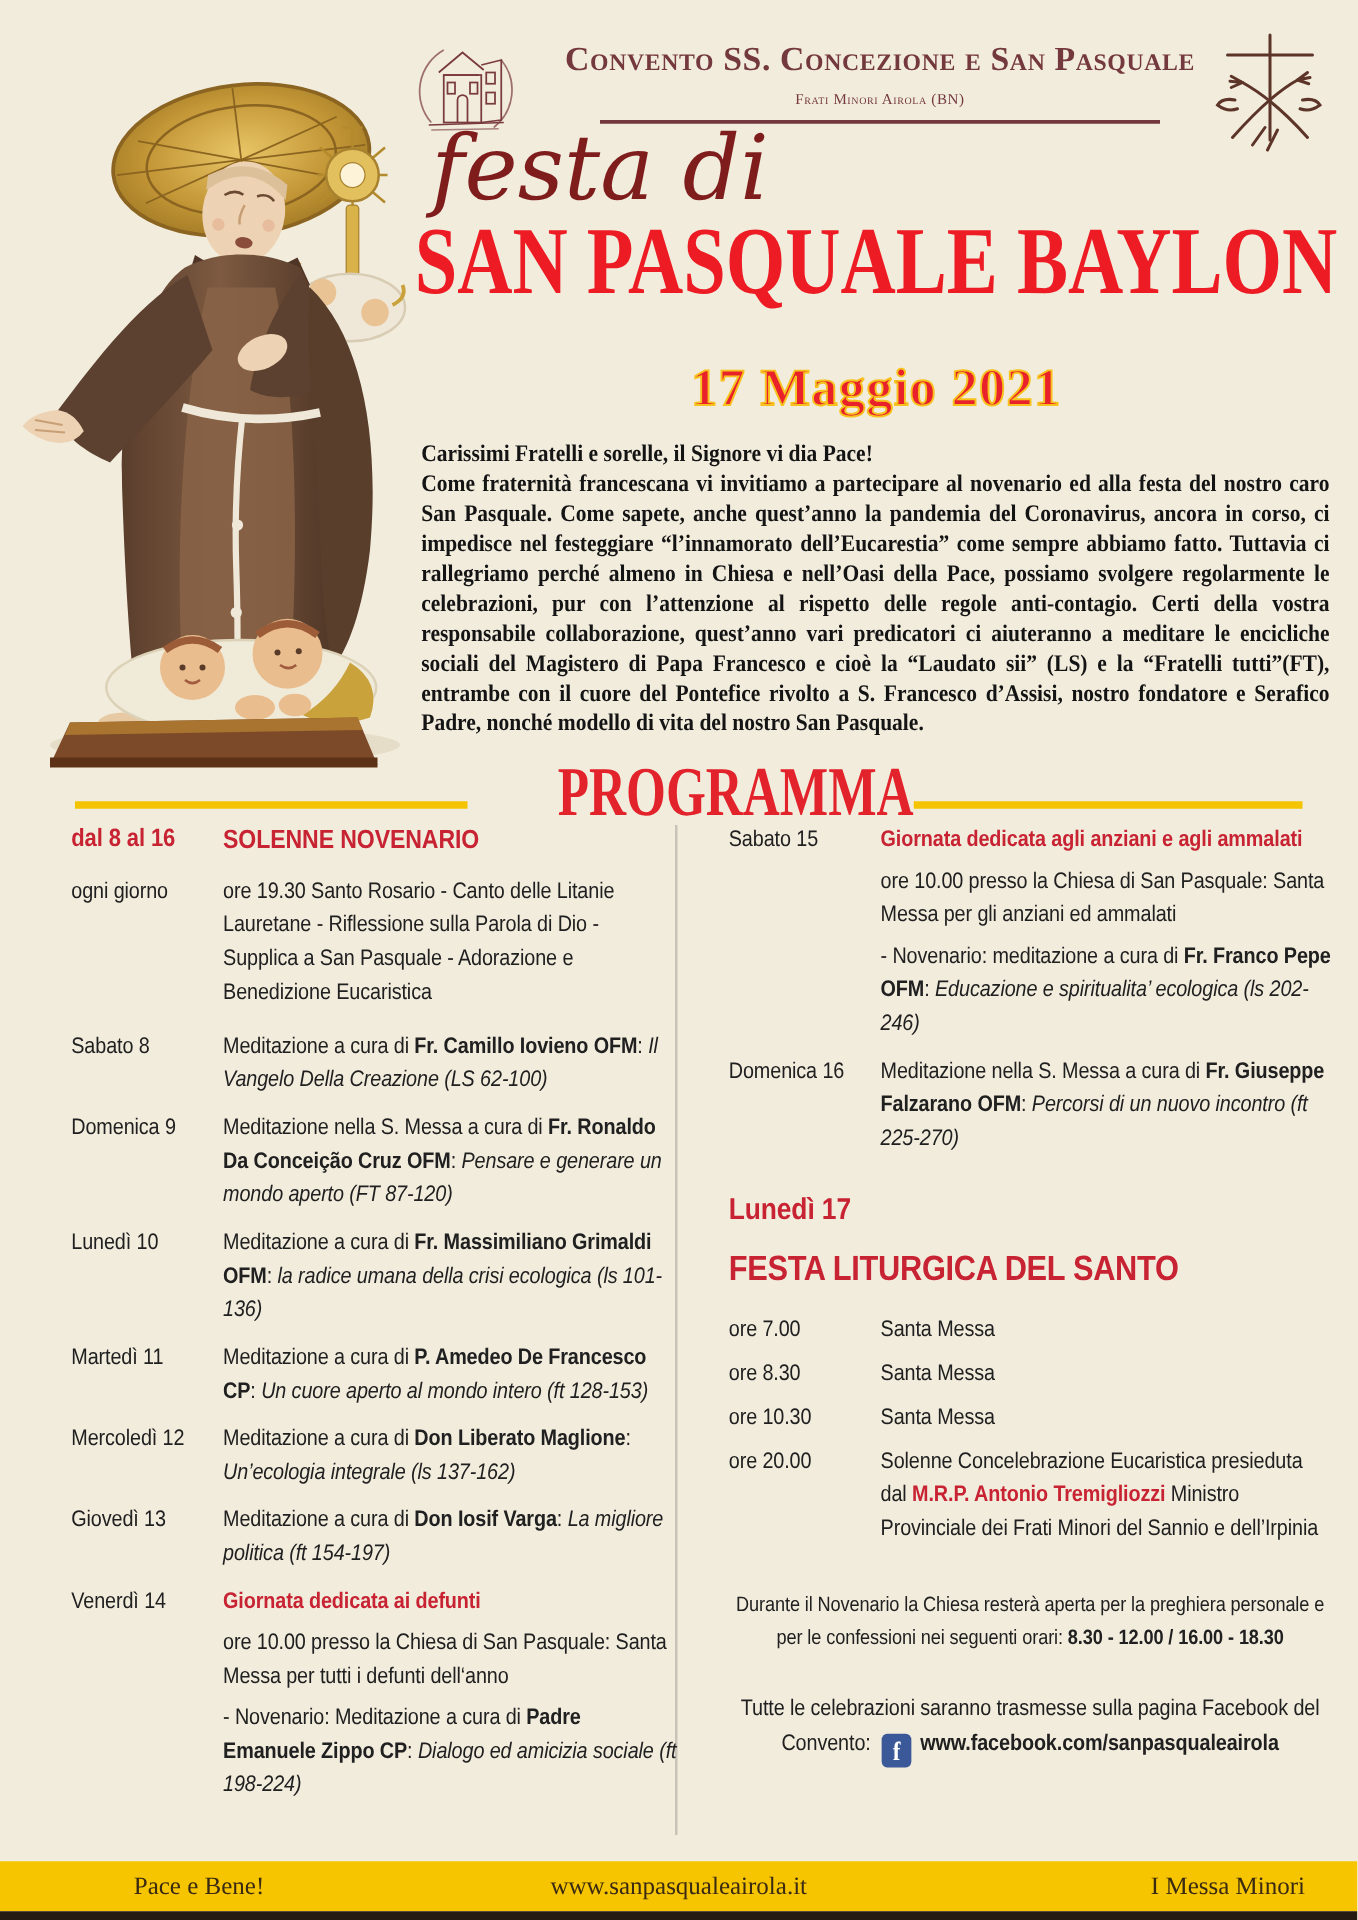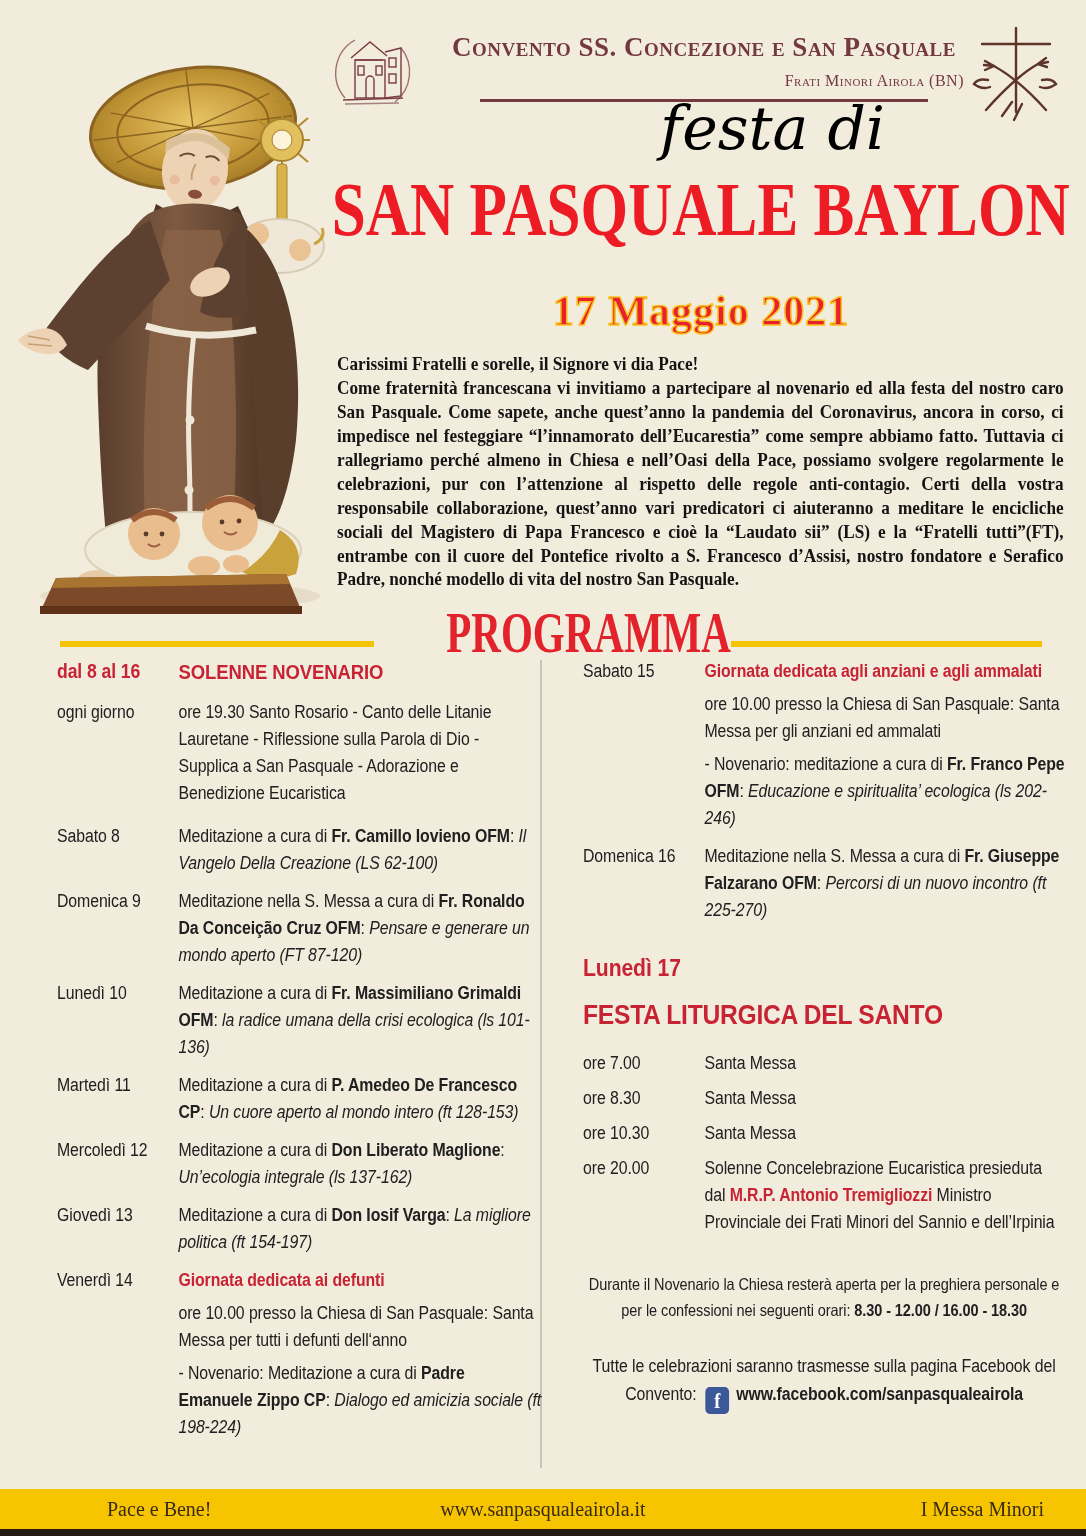--- a/index.html
+++ b/index.html
@@ -7,26 +7,26 @@
         font-family:"Liberation Sans",sans-serif;color:#1c1c1c;text-decoration:underline;}
 
   
   .statue{position:absolute;left:-2px;top:18px;}
   .hdr-logo{position:absolute;left:331px;top:26px;width:82px;height:90px;}
   .hdr-emblem{position:absolute;left:962px;top:24px;width:104px;height:112px;}
   .hdr-text{position:absolute;left:444px;top:32px;width:520px;text-align:center;color:#74393d;}
   .hdr-name{font-family:"Liberation Serif",serif;font-variant:small-caps;font-weight:600;
             font-size:27px;letter-spacing:.5px;}
   .hdr-sub{font-family:"Liberation Serif",serif;font-variant:small-caps;font-weight:500;
-           font-size:16px;margin-top:9px;letter-spacing:.5px;text-align:right;}
+           font-size:12px;margin-top:9px;letter-spacing:.5px;}
   .hdr-rule{width:448px;height:3px;background:#74393d;margin:9px auto 0;}
 
   
-  .t-script{position:absolute;left:345px;top:98px;width:540px;text-align:right;
-            font-family:"DejaVu Serif",serif;font-style:italic;font-size:60px;line-height:1;color:#000000;}
+  .t-script{position:absolute;left:345px;top:98px;width:540px;text-align:left;
+            font-family:"DejaVu Serif",serif;font-style:italic;font-size:72px;line-height:1;color:#7f1d1d;}
   .t-main{position:absolute;left:337px;top:176px;width:728px;text-align:center;color:#ed1c24;
           font-family:"Liberation Serif",serif;font-weight:700;font-size:60px;line-height:1.1;}
   .t-main-inner{display:inline-block;transform:scale(1.02,1.28);transform-origin:center;}
   .t-date{position:absolute;left:337px;top:287px;width:728px;text-align:center;
           font-family:"Liberation Serif",serif;font-weight:700;font-size:42px;color:#e8212b;
           -webkit-text-stroke:1.5px #f7c21e;letter-spacing:1px;}
 
   
   .intro{position:absolute;left:337px;top:352px;width:802px;transform:scaleX(.906);transform-origin:0 0;
          font-family:"Liberation Serif",serif;font-weight:700;font-size:19px;line-height:1.26;color:#141414;}

